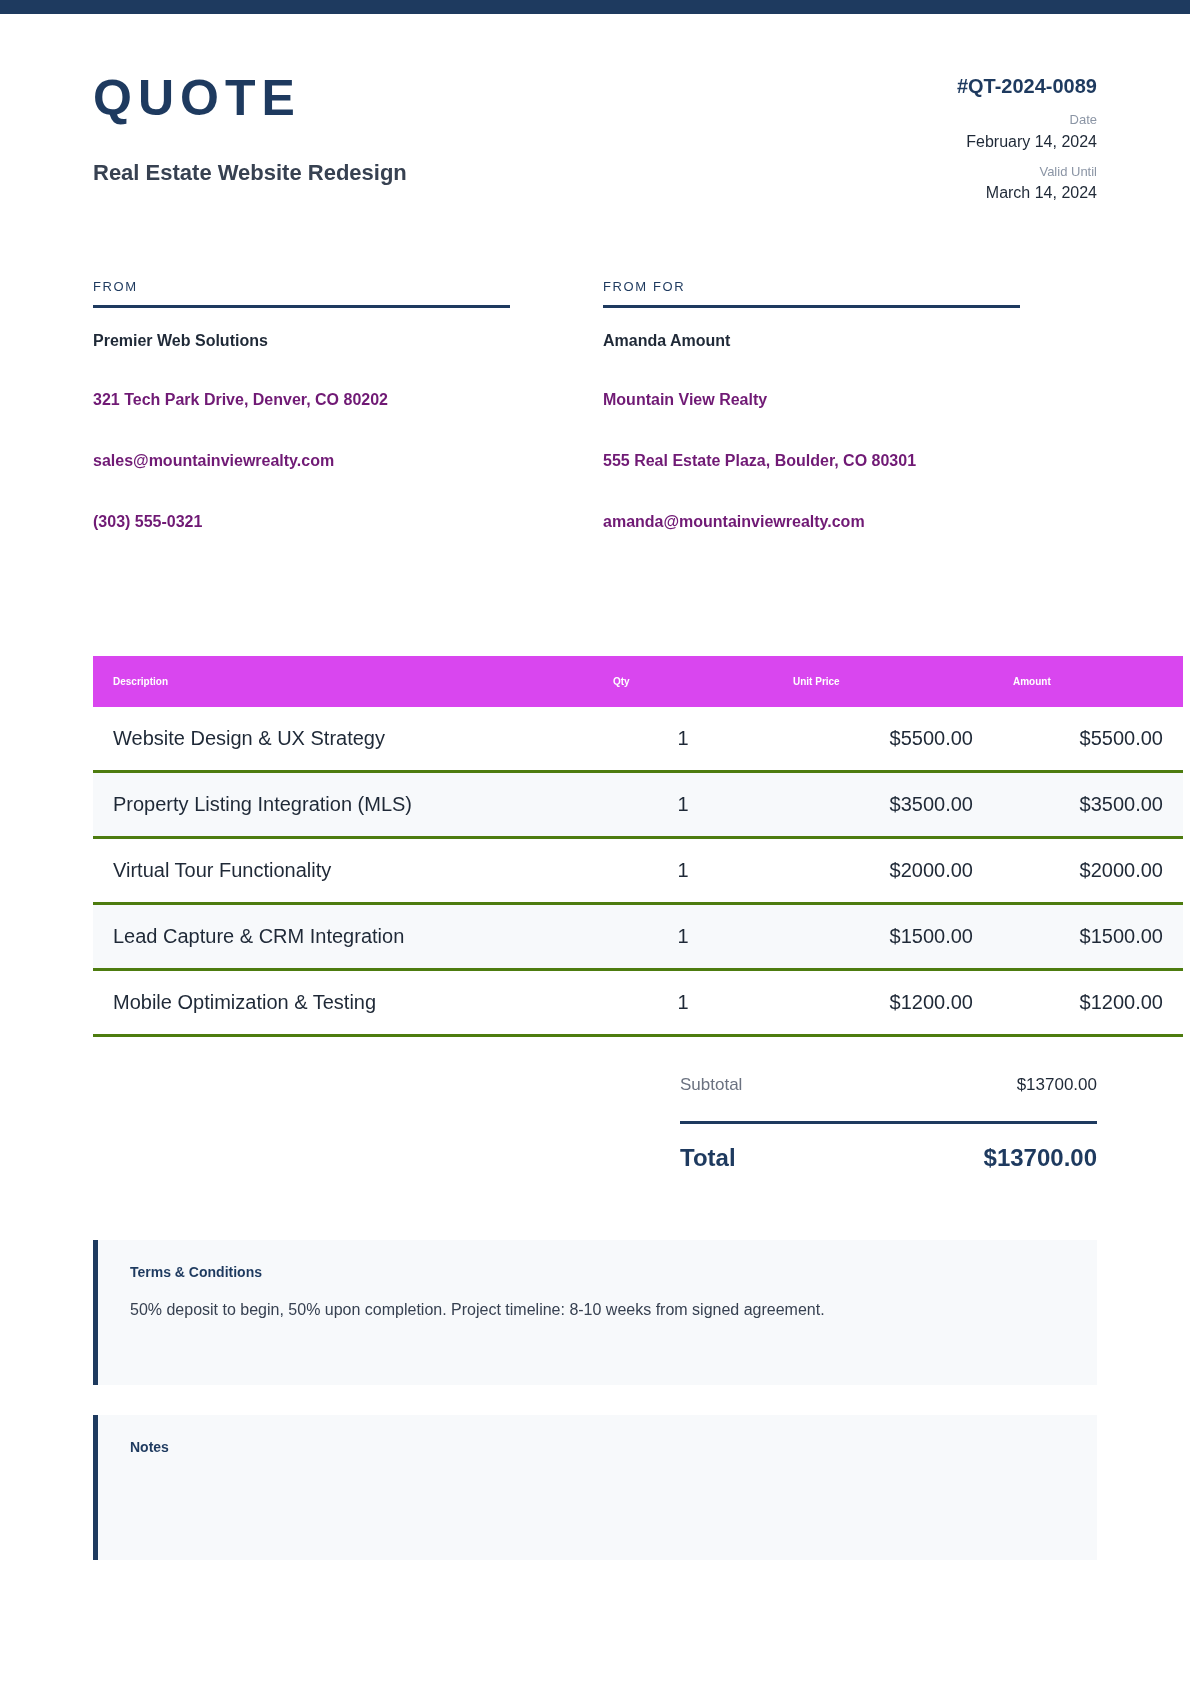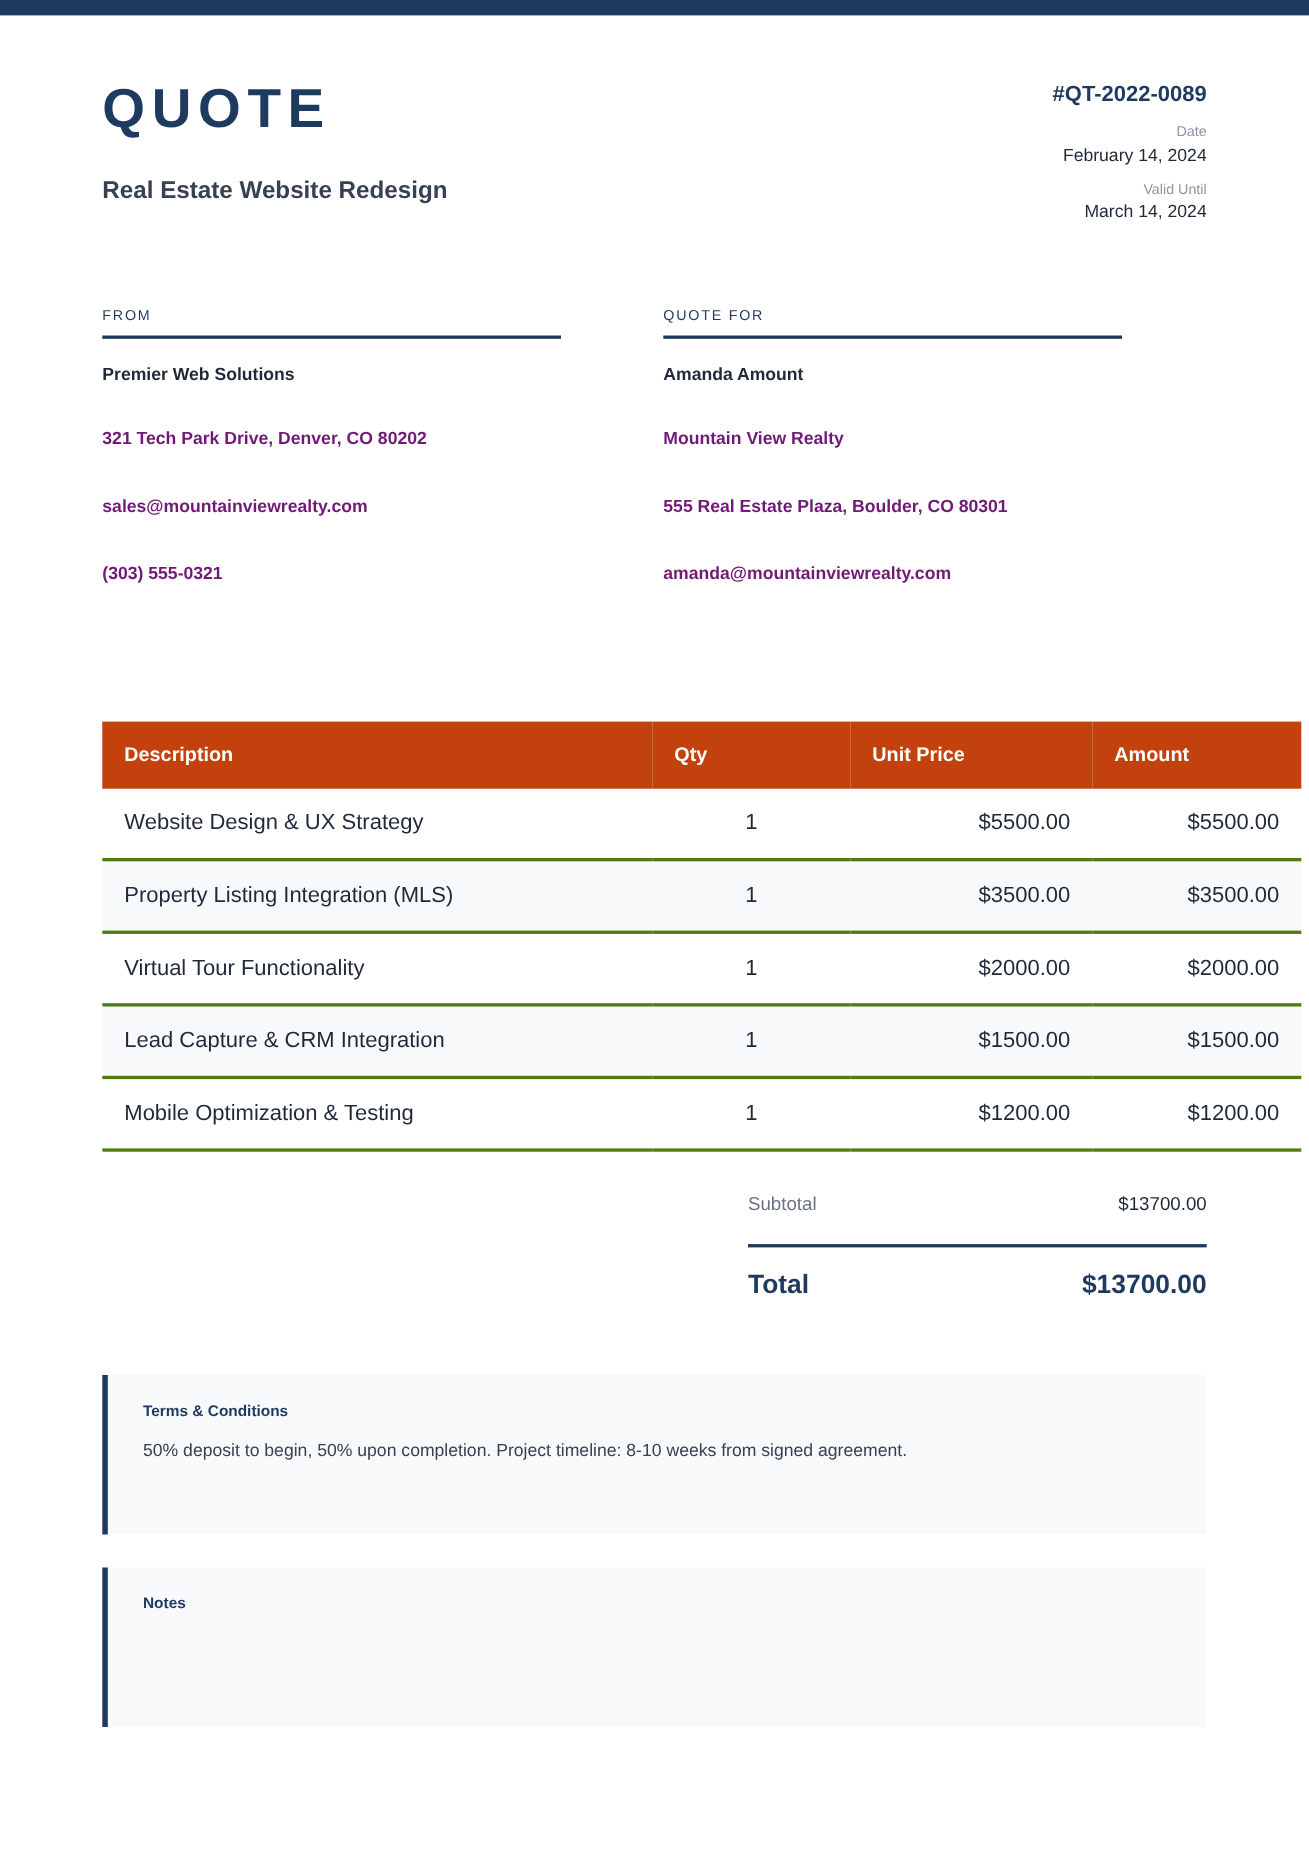--- a/index.html
+++ b/index.html
@@ -116,23 +116,23 @@
   }
 
   
   .items-wrap { margin-top: 123px; }
   table.items {
     width: 100%;
     border-collapse: collapse;
     table-layout: fixed;
   }
   table.items thead th {
-    background: #c2410c;
+    background: #d946ef;
     color: #ffffff;
-    font-size: 18px;
+    font-size: 10px;
     font-weight: bold;
     padding: 20px 20px;
     text-align: left;
   }
   th.col-desc { width: 460px; }
   th.col-qty, td.col-qty { width: 140px; text-align: center; }
   th.col-unit, td.col-unit { width: 180px; text-align: right; }
   th.col-amt,  td.col-amt  { width: 150px; text-align: right; }
   table.items tbody td {
     font-size: 20px;
@@ -209,38 +209,38 @@
   <div class="top-bar"></div>
 
   <div class="content">
 
     <div class="doc-header">
       <div class="title-block">
         <div class="doc-title">QUOTE</div>
         <div class="doc-subtitle">Real Estate Website Redesign</div>
       </div>
       <div class="meta-block">
-        <div class="meta-number">#QT-2022-0089</div>
+        <div class="meta-number">#QT-2024-0089</div>
         <div class="meta-label">Date</div>
         <div class="meta-value">February 14, 2024</div>
         <div class="meta-label">Valid Until</div>
         <div class="meta-value last">March 14, 2024</div>
       </div>
     </div>
 
     <div class="parties">
       <div class="party left">
         <div class="party-heading">FROM</div>
         <div class="party-name">Premier Web Solutions</div>
         <div class="party-line">321 Tech Park Drive, Denver, CO 80202</div>
         <div class="party-line">sales@mountainviewrealty.com</div>
         <div class="party-line">(303) 555-0321</div>
       </div>
       <div class="party right">
-        <div class="party-heading">QUOTE FOR</div>
+        <div class="party-heading">FROM FOR</div>
         <div class="party-name">Amanda Amount</div>
         <div class="party-line">Mountain View Realty</div>
         <div class="party-line">555 Real Estate Plaza, Boulder, CO 80301</div>
         <div class="party-line">amanda@mountainviewrealty.com</div>
       </div>
     </div>
 
     <div class="items-wrap">
       <table class="items">
         <thead>

